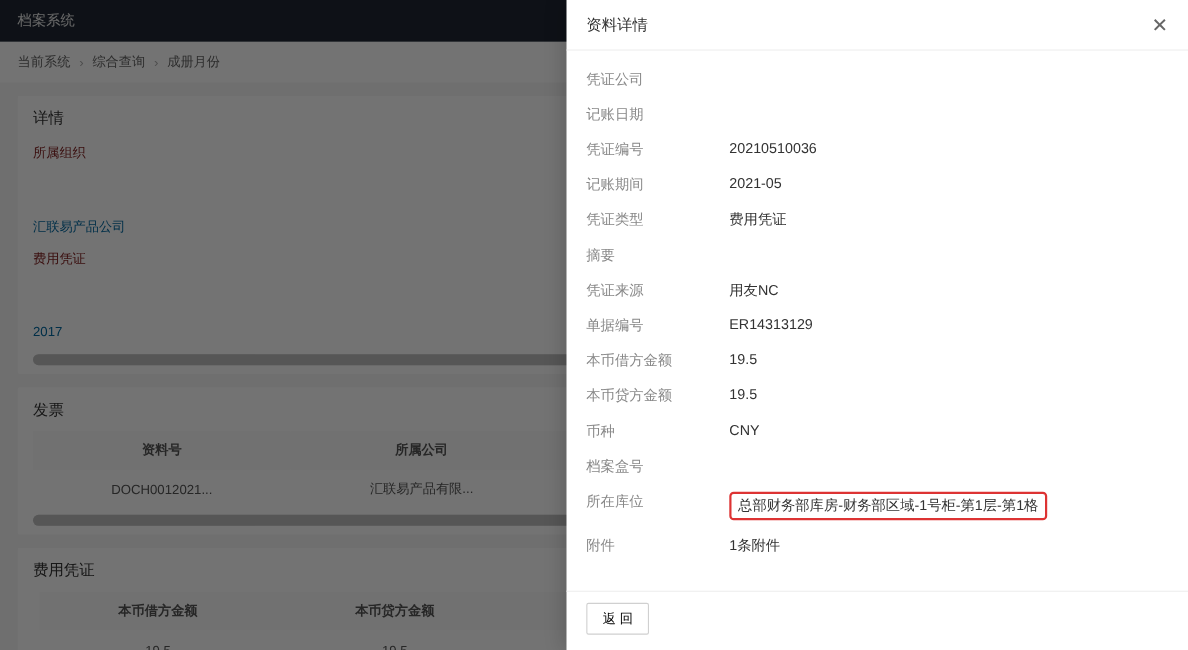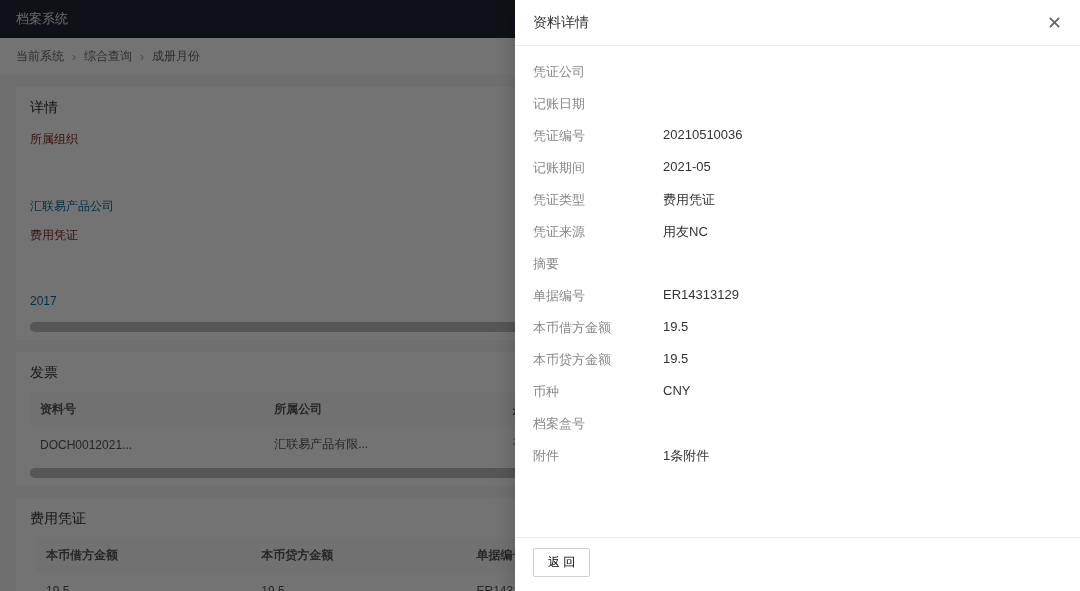--- a/index.html
+++ b/index.html
@@ -11,21 +11,21 @@
     
     .topbar { background: #1f2733; color: #e8e8e8; height: 38px; padding: 0 16px; display: flex; align-items: center; font-size: 13px; }
     .crumbs { background: #fff; padding: 10px 16px; font-size: 12px; color: #666; display:flex; gap:8px; align-items:center; }
     .crumbs .sep { color:#aaa; }
     .card { background: #fff; margin: 12px 16px 0; padding: 12px 14px 6px; border-radius: 2px; }
     .card h3 { font-size: 14px; font-weight: 500; margin-bottom: 10px; color: #333; }
     .fields { display: grid; grid-template-columns: 1fr 1fr; column-gap: 30px; font-size: 12px; }
     .fields .lab { color:#7f1d1d; padding:4px 0; }
     .fields .val { color:#0369a1; padding:2px 0 8px;margin-top:44px; }
     .tbl { width:100%; font-size:12px; border-collapse:collapse; }
-    .tbl th, .tbl td { text-align:left; padding:9px 10px; color:#555; }
+    .tbl th, .tbl td { text-align:center; padding:9px 10px; color:#555; }
     .tbl thead tr { background:#fafafa; }
     .scrolltrack { height:10px; background:#f0f0f0; margin:6px 0 2px; border-radius:5px; position:relative; }
     .scrolltrack .thumb { position:absolute; left:0; top:0; height:10px; background:#bfbfbf; border-radius:5px; }
     .btn { display:inline-block; border:1px solid #d0d0d0; background:#fff; padding:5px 14px; font-size:12px; color:#000000; border-radius:2px; cursor:pointer; margin:10px 0 8px;text-align:center; }
     .card-inner-pad { padding-left:6px; }
     
     
     .drawer {
       position: absolute; top:0; right:0; bottom:0; width: 565px;
       background:#fff; box-shadow: -4px 0 16px rgba(0,0,0,.15);
@@ -153,45 +153,49 @@
       </div>
       <div class="drow">
         <div class="dl">记账期间</div>
         <div class="dv">2021-05</div>
       </div>
       <div class="drow">
         <div class="dl">凭证类型</div>
         <div class="dv">费用凭证</div>
       </div>
       <div class="drow">
+        <div class="dl">摘要</div>
+        <div class="dv"></div>
+      </div>
+      <div class="drow">
         <div class="dl">凭证来源</div>
         <div class="dv">用友NC</div>
       </div>
       <div class="drow">
-        <div class="dl">摘要</div>
-        <div class="dv"></div>
-      </div>
-      <div class="drow">
         <div class="dl">单据编号</div>
         <div class="dv">ER14313129</div>
       </div>
       <div class="drow">
         <div class="dl">本币借方金额</div>
         <div class="dv">19.5</div>
       </div>
       <div class="drow">
         <div class="dl">本币贷方金额</div>
         <div class="dv">19.5</div>
       </div>
       <div class="drow">
         <div class="dl">币种</div>
         <div class="dv">CNY</div>
       </div>
       <div class="drow">
         <div class="dl">档案盒号</div>
+      </div>
+      <div class="drow">
+        <div class="dl">所在库位</div>
+        <div class="dv"><span class="hl">总部财务部库房-财务部区域-1号柜-第1层-第1格</span></div>
       </div>
       <div class="drow">
         <div class="dl">附件</div>
         <div class="dv">1条附件</div>
       </div>
     </div>
   <div class="drawer-footer">
     <button class="btn" style="margin:0">返 回</button>
   </div>
 </div>

